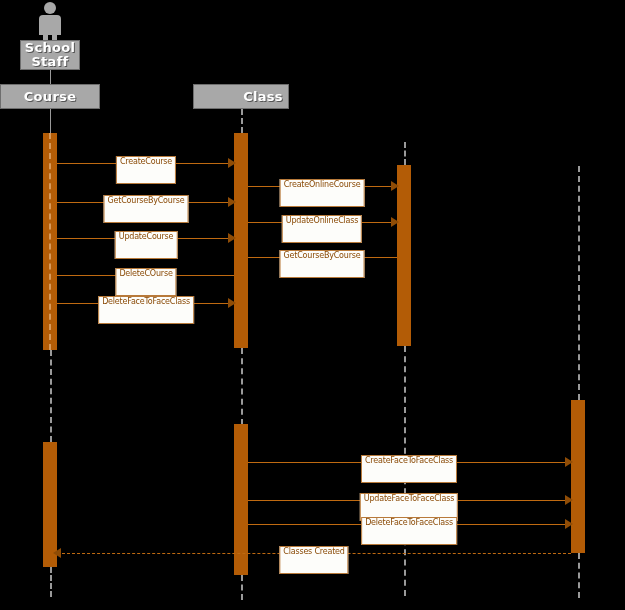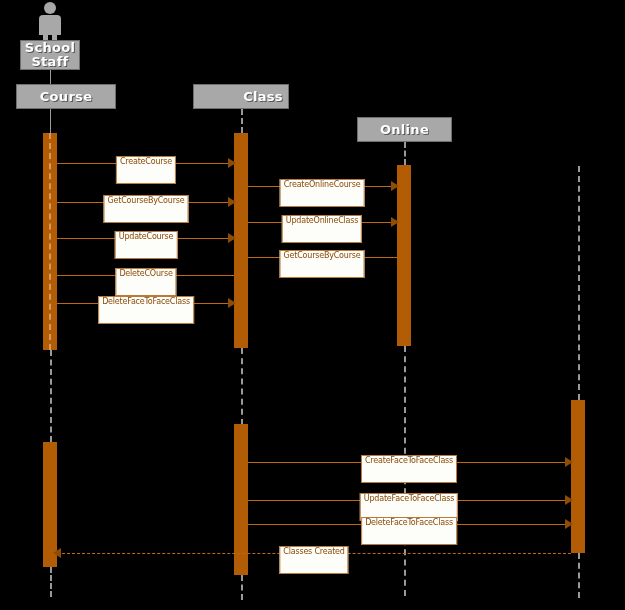--- a/index.html
+++ b/index.html
@@ -157,25 +157,24 @@
     <div class="actor-leg-r"></div>
     <div class="actor-gap"></div>
   </div>
 
   <div class="head-box" style="left:20px; top:40px; width:60px; height:30px; flex-direction:column;">
     <span>School</span>
     <span>Staff</span>
   </div>
   <div class="lifeline solid" style="left:50px; top:70px; height:15px;"></div>
 
-  <div class="head-box" style="left:16px; top:84px; width:100px; height:25px;">Course</div>
+  <div class="head-box" style="left:0px; top:84px; width:100px; height:25px;">Course</div>
 
   <div class="head-box" style="left:193px; top:84px; width:96px; height:25px;padding-left:44px;">Class</div>
 
-  <div class="head-box" style="left:357px; top:117px; width:95px; height:25px;">Online</div>
 
 
   <div class="lifeline solid" style="left:50px; top:109px; height:24px;"></div>
   <div class="lifeline" style="left:50px; top:350px; height:92px;"></div>
   <div class="lifeline" style="left:50px; top:567px; height:30px;"></div>
 
   <div class="lifeline" style="left:241px; top:109px; height:24px;"></div>
   <div class="lifeline" style="left:241px; top:348px; height:77px;"></div>
   <div class="lifeline" style="left:241px; top:575px; height:25px;"></div>
 

